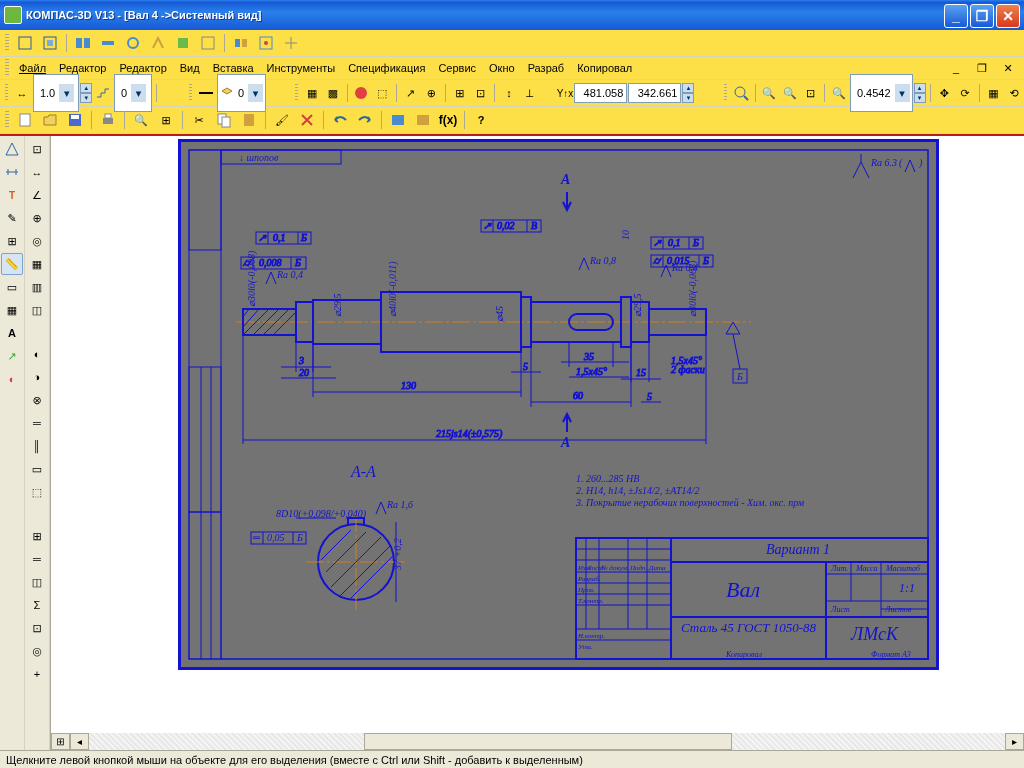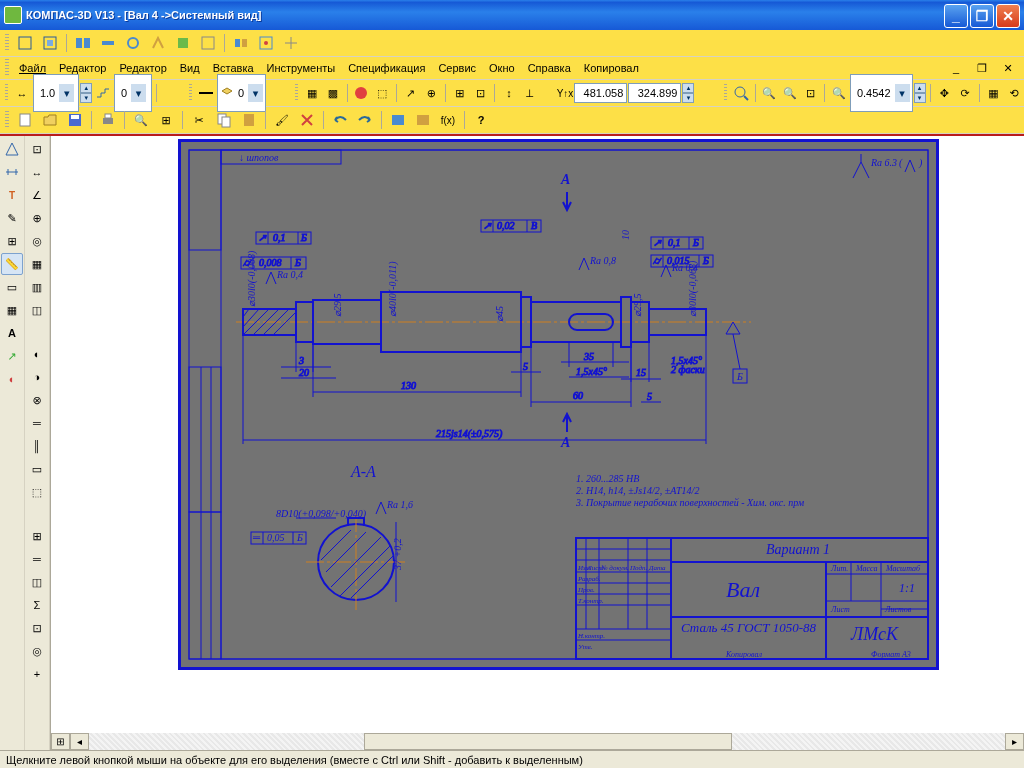--- a/index.html
+++ b/index.html
@@ -138,21 +138,21 @@
     <div class="grip"></div>
     <div class="mbtn"><u>Файл</u></div>
     <div class="mbtn"><span>Редактор</span></div>
     <div class="mbtn"><span>Редактор</span></div>
     <div class="mbtn"><span>Вид</span></div>
     <div class="mbtn"><span>Вставка</span></div>
     <div class="mbtn"><span>Инструменты</span></div>
     <div class="mbtn"><span>Спецификация</span></div>
     <div class="mbtn"><span>Сервис</span></div>
     <div class="mbtn"><span>Окно</span></div>
-    <div class="mbtn"><span>Справка</span></div>
+    <div class="mbtn"><span>Разраб</span></div>
     <div class="mbtn"><span>Копировал</span></div>
     <div style="flex:1"></div>
     <div class="winbtns" style="position:static;margin-right:4px">
       <div class="tbtn">_</div>
       <div class="tbtn">❐</div>
       <div class="tbtn">✕</div>
     </div>
   </div>
 
   <div class="tbrow">
@@ -205,21 +205,21 @@
     <div class="tbtn">↗</div>
     <div class="tbtn">⊕</div>
     <div class="sep"></div>
     <div class="tbtn">⊞</div>
     <div class="tbtn">⊡</div>
     <div class="sep"></div>
     <div class="tbtn">↕</div>
     <div class="tbtn">⟂</div>
     <span style="font-size:10px;margin-left:16px">Y↑x</span>
     <div class="numfield">481.058</div>
-    <div class="numfield">324.899</div>
+    <div class="numfield">342.661</div>
     <div class="spin">
         <div>▴</div>
         <div>▾</div>
       </div>
     <div style="width:30px"></div>
     <div class="grip"></div>
     <div class="tbtn">
         <svg>
           <circle cx="7" cy="7" r="5" fill="none" stroke="#36a"></circle>
           <line x1="11" y1="11" x2="15" y2="15" stroke="#36a" stroke-width="2"></line>
@@ -311,21 +311,21 @@
         <svg>
           <rect x="2" y="3" width="12" height="10" fill="#4a8ad0"></rect>
         </svg>
       </div>
     <div class="tbtn">
         <svg>
           <rect x="2" y="3" width="12" height="10" fill="#d0a040"></rect>
         </svg>
       </div>
     <div class="tbtn">
-        <span style="font-size:10px;font-weight:normal;color:#000">f(x)</span>
+        <span style="font-size:12px;font-weight:bold;color:#000">f(x)</span>
       </div>
     <div class="sep"></div>
     <div class="tbtn">
         <span style="font-weight:bold">?</span>
       </div>
   </div>
 </div>
 
 <div class="workarea">
   <div class="leftbars">

